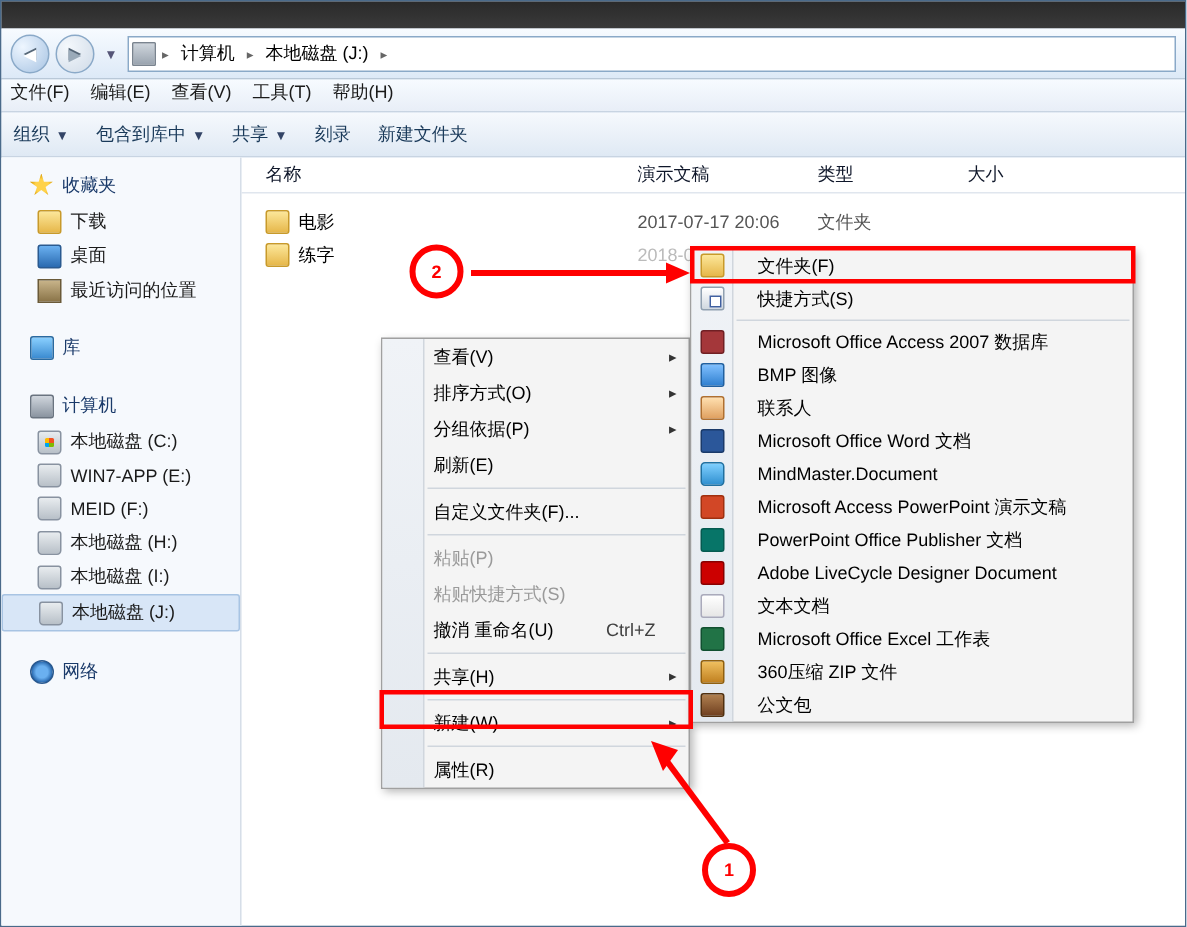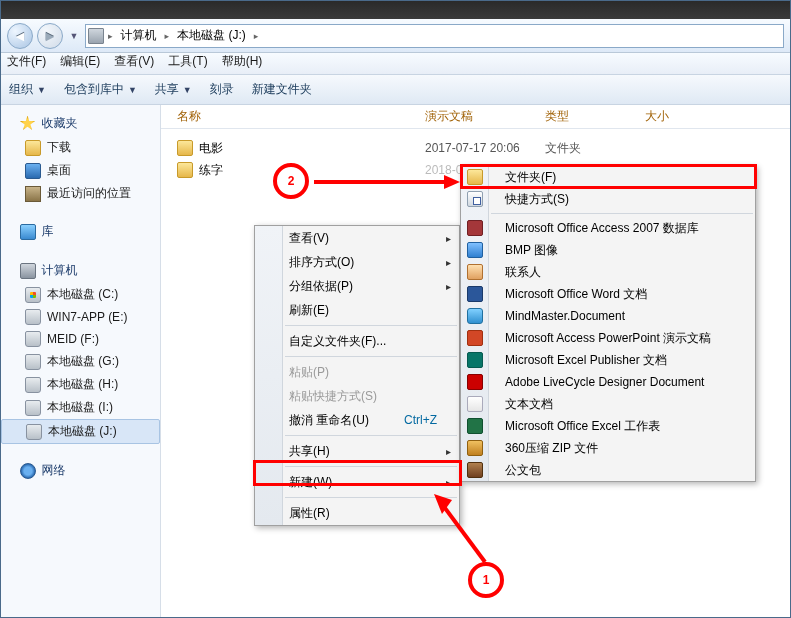--- a/index.html
+++ b/index.html
@@ -28,38 +28,38 @@
   .ic-star { background: radial-gradient(circle, #ffd24a 40%, #d79a00 70%); clip-path: polygon(50% 0,61% 35%,98% 35%,68% 57%,79% 91%,50% 70%,21% 91%,32% 57%,2% 35%,39% 35%); }
   .ic-folder { background: linear-gradient(#fce79a, #e6b74a); border: 1px solid #c89a2a; }
   .ic-desktop { background: linear-gradient(#6ab0f0, #2a6ab0); border: 1px solid #2a5a90; }
   .ic-recent { background: linear-gradient(#c8b48a, #8a7448); border: 1px solid #6a5a38; border-radius: 0; }
   .ic-lib { background: linear-gradient(#8ad0ff, #3a8ad0); border: 1px solid #2a6aa0; }
   .ic-computer { background: linear-gradient(#d0d6dd, #8a94a0); border: 1px solid #6a7480; }
   .ic-drive { background: linear-gradient(#e8ecef, #b8c0c8); border: 1px solid #8892a0; border-radius: 2px 2px 3px 3px; }
   .ic-drive.win::after { content:""; display:block; width:6px; height:6px; margin:4px auto 0; background:conic-gradient(#f25022 0 25%,#7fba00 25% 50%,#00a4ef 50% 75%,#ffb900 75% 100%); border-radius:1px;}
   .ic-net { background: radial-gradient(circle, #6ab0f0 40%, #2a6ab0 70%); border-radius: 50%; border: 1px solid #2a5a90; }
   .content { flex: 1; position: relative; }
-  .cols { display: flex; border-bottom: 1px solid #e0e6ee; height: 24px; align-items: center; color: #a16207; }
+  .cols { display: flex; border-bottom: 1px solid #e0e6ee; height: 24px; align-items: center; color: #0f172a; }
   .col-name { width: 264px; padding-left: 16px; }
   .col-date { width: 120px; }
   .col-type { width: 100px; }
   .col-size { flex: 1; }
   .files { padding-top: 8px; }
   .file-row { display: flex; align-items: center; height: 22px; }
   .file-name { width: 264px; padding-left: 16px; display: flex; align-items: center; gap: 6px; text-align: center; }
   .file-date { width: 120px; color: #555; }
   .file-type { width: 100px; color: #555; }
   .context-menu { position: absolute; background: #f4f4f4; border: 1px solid #a0a0a0; box-shadow: 2px 2px 6px rgba(0,0,0,.3); }
   .ctx1 { left: 254px; top: 225px; width: 206px; }
   .ctx1 .iconcol { position:absolute; left:0; top:0; bottom:0; width:28px; background:linear-gradient(#f0f3f7,#e4e9ef); border-right:1px solid #d0d6dd;}
   .ctx-item { position: relative; height: 24px; display: flex; align-items: center; padding-left: 34px; padding-right: 22px; }
   .ctx-item.sub::after { content: "▸"; position: absolute; right: 8px; font-size: 10px; color: #333; }
   .ctx-item.dis { color: #9a9a9a; }
   .ctx-sep { height: 1px; background: #d0d6dd; margin: 3px 2px 3px 30px; }
-  .ctx-short { position: absolute; right: 22px; color: #0369a1; }
+  .ctx-short { position: absolute; right: 22px; color: #404040; }
   .ctx2 { left: 460px; top: 165px; width: 296px; }
   .ctx2 .iconcol { position:absolute; left:0; top:0; bottom:0; width:28px; background:linear-gradient(#f0f3f7,#e4e9ef); border-right:1px solid #d0d6dd;}
   .ctx2 .ctx-item { padding-left: 44px; height: 22px; }
   .ctx2 .ic { position: absolute; left: 6px; width: 16px; height: 16px; }
   .hl-red { position: absolute; border: 3px solid #f00; pointer-events: none; }
   .circ { position: absolute; width: 36px; height: 36px; border: 4px solid #f00; border-radius: 50%; color: #f00; font-size: 20px; font-weight: bold; display: flex; align-items: center; justify-content: center; pointer-events: none; }
   .arrow-svg { position: absolute; pointer-events: none; }
   .ic-doc { background: linear-gradient(#fff,#e6e6e6); border:1px solid #aab; }
   .ic-zip { background: linear-gradient(#f0c060,#c08020); border:1px solid #906010;}
   .ic-briefcase{background:linear-gradient(#b08050,#704020);border:1px solid #503010;}
@@ -149,24 +149,20 @@
       <div class="node">
           <span class="ic ic-drive"></span>
           <span>WIN7-APP (E:)</span>
         </div>
       <div class="node">
           <span class="ic ic-drive"></span>
           <span>MEID (F:)</span>
         </div>
       <div class="node">
           <span class="ic ic-drive"></span>
-          <span>本地磁盘 (G:)</span>
-        </div>
-      <div class="node">
-          <span class="ic ic-drive"></span>
           <span>本地磁盘 (H:)</span>
         </div>
       <div class="node">
           <span class="ic ic-drive"></span>
           <span>本地磁盘 (I:)</span>
         </div>
       <div class="node sel">
           <span class="ic ic-drive"></span>
           <span>本地磁盘 (J:)</span>
         </div>
@@ -280,21 +276,21 @@
   <div class="ctx-item">
       <span class="ic ic-mind"></span>
       <span>MindMaster.Document</span>
     </div>
   <div class="ctx-item">
       <span class="ic ic-ppt"></span>
       <span>Microsoft Access PowerPoint 演示文稿</span>
     </div>
   <div class="ctx-item">
       <span class="ic ic-pub"></span>
-      <span>Microsoft Excel Publisher 文档</span>
+      <span>PowerPoint Office Publisher 文档</span>
     </div>
   <div class="ctx-item">
       <span class="ic ic-pdf"></span>
       <span>Adobe LiveCycle Designer Document</span>
     </div>
   <div class="ctx-item">
       <span class="ic ic-doc"></span>
       <span>文本文档</span>
     </div>
   <div class="ctx-item">

